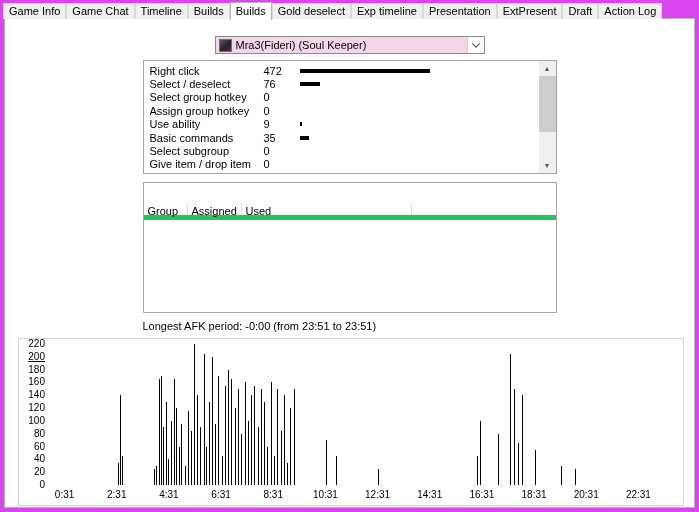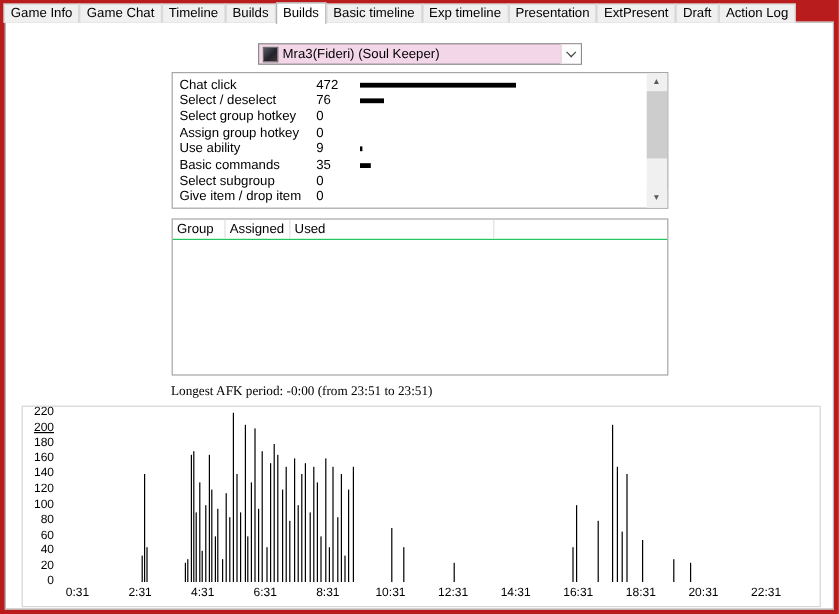--- a/index.html
+++ b/index.html
@@ -3,21 +3,21 @@
 <meta charset="utf-8">
 <style>
   * { box-sizing: border-box; }
   html,body { margin:0; padding:0; }
   body {
     font-family: "Liberation Sans", sans-serif;
     background:#f0f0f0;
     width:699px; height:512px;
     overflow:hidden;
   }
-  .window { width:699px; height:512px; background:#b91c1c; position:relative; }
+  .window { width:699px; height:512px; background:#d946ef; position:relative; }
 
   
   .tabbar { display:flex; align-items:flex-end; padding:2px 0 0 3px; height:19px; position:relative; z-index:2; }
   .tab {
     font-size:11px; color:#000; background:#f0f0f0;
     border:1px solid #d9d9d9; border-bottom:none;
     padding:2px 5px 3px 5px; height:16px; line-height:11px;
     cursor:default; white-space:nowrap; margin-right:0;
   }
   .tab.active {
@@ -58,27 +58,27 @@
   .arow .cnt { width:36px; }
   .hbar { height:4px; background:#000; display:inline-block; }
   .vscroll { width:17px; background:#f0f0f0; position:relative; flex:0 0 auto; display:flex; flex-direction:column; }
   .sb-btn { height:15px; display:flex; align-items:center; justify-content:center; font-size:7px; color:#5a5a5a; background:#f0f0f0; }
   .sb-btn.down { margin-top:auto; }
   .sb-thumb { position:absolute; left:0; top:15px; width:17px; height:56px; background:#cdcdcd; }
 
   
   .table-wrap { display:flex; justify-content:center; margin-top:8px; }
   .gtable { width:414px; height:131px; border:1px solid #a6a6a6; background:#fff; font-size:11px; display:flex; flex-direction:column; }
-  .thead { display:flex; height:17px; border-bottom:1px solid #22c55e; align-items:stretch; }
+  .thead { display:flex; height:17px; border-bottom:5px solid #22c55e; align-items:stretch;margin-top:20px; }
   .th { padding:2px 4px 0 4px; border-right:1px solid #e0e0e0; white-space:nowrap; }
   .th-0 { width:44px; } .th-1 { width:54px; } .th-2 { width:170px; }
   .tbody { flex:1; }
 
   
-  .afk-wrap { width:414px; margin:7px auto 0 auto;font-family:Liberation Serif, serif; }
+  .afk-wrap { width:414px; margin:7px auto 0 auto; }
   .afk { font-size:11px; line-height:13px; }
 
   
   .chart {
     position:relative; margin:5px 10px 0 13px; height:168px;
     background:#fff; border:1px solid #d5d5d5; font-size:10px;
   }
   .yaxis { position:absolute; left:0; top:5px; bottom:20px; width:30px; }
   .ylab { position:absolute; right:4px; transform:translateY(50%); line-height:10px; color:#000; }
   .plot { position:absolute; left:32px; right:6px; top:5px; bottom:20px; }
@@ -90,21 +90,21 @@
 <body>
 
 <div class="window">
 
   <div class="tabbar" id="tabbar">
       <div class="tab">Game Info</div>
       <div class="tab">Game Chat</div>
       <div class="tab">Timeline</div>
       <div class="tab">Builds</div>
       <div class="tab active">Builds</div>
-      <div class="tab">Basic timeline</div>
+      <div class="tab">Gold deselect</div>
       <div class="tab">Exp timeline</div>
       <div class="tab">Presentation</div>
       <div class="tab">ExtPresent</div>
       <div class="tab">Draft</div>
       <div class="tab">Action Log</div>
     </div>
 
   <div class="content-panel">
 
     <div class="combo-wrap">
@@ -114,21 +114,21 @@
         <span class="combo-arrow-btn">
           <span class="chev"></span>
         </span>
       </div>
     </div>
 
     <div class="list-wrap">
       <div class="actions-list">
         <div class="rows" id="action-rows">
             <div class="arow">
-              <span class="lab">Chat click</span>
+              <span class="lab">Right click</span>
               <span class="cnt">472</span>
               <span class="hbar" style="width: 130px;"></span>
             </div>
             <div class="arow">
               <span class="lab">Select / deselect</span>
               <span class="cnt">76</span>
               <span class="hbar" style="width: 20.9322px;"></span>
             </div>
             <div class="arow">
               <span class="lab">Select group hotkey</span>

